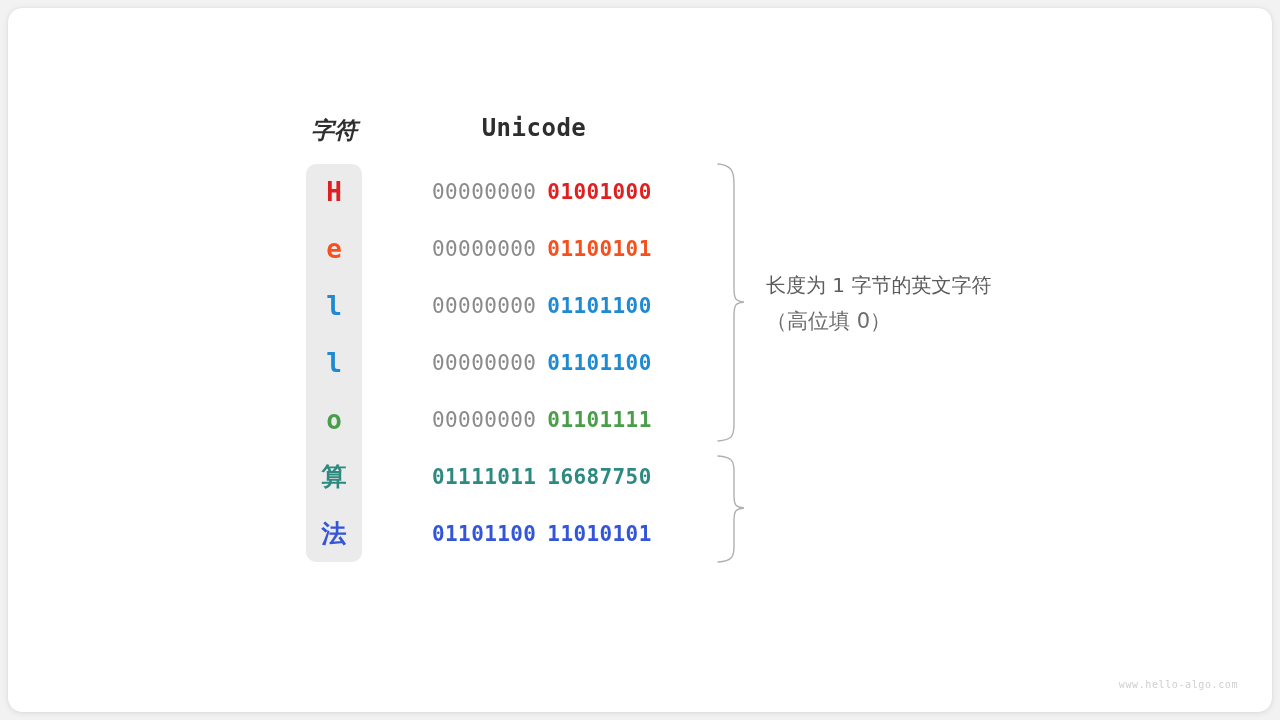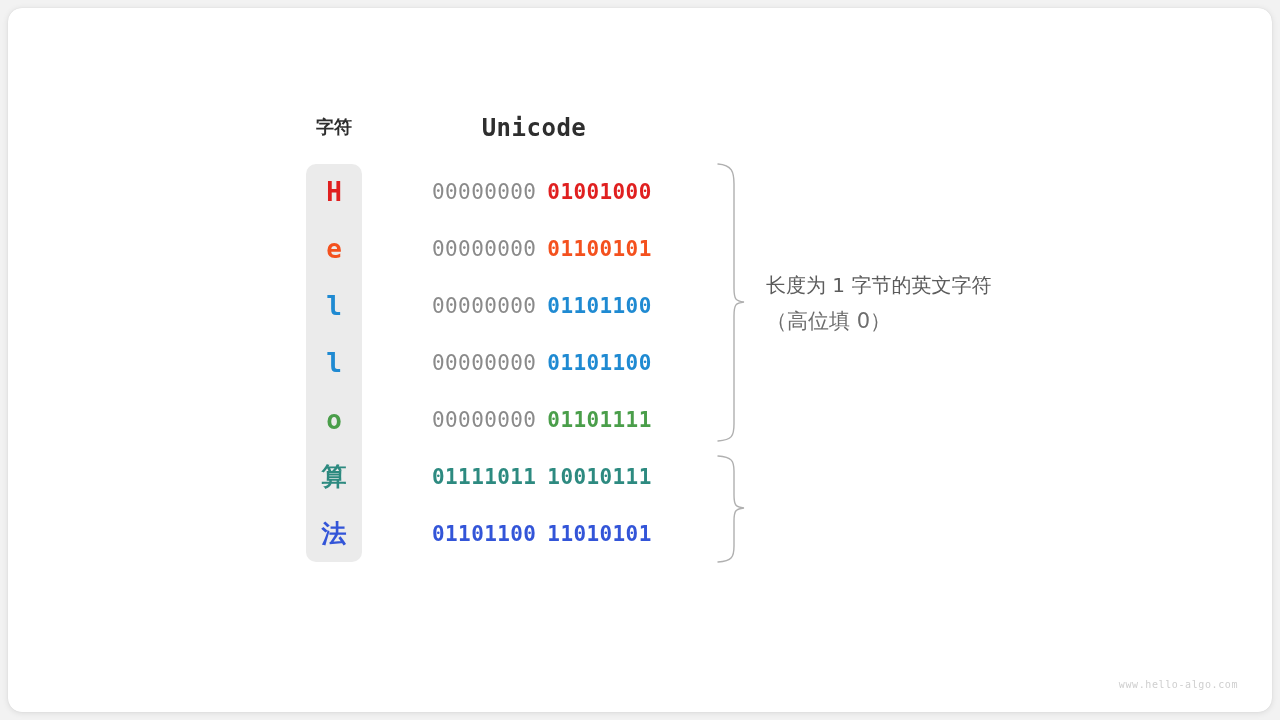--- a/index.html
+++ b/index.html
@@ -36,22 +36,23 @@
     position: absolute;
     font-weight: bold;
     color: #2e2e2e;
     white-space: nowrap;
   }
   #hdr-char {
     left: 306px;
     top: 115px;
     width: 56px;
     text-align: center;
-    font-size: 18px;
+    font-size: 23px;
     font-family: "DejaVu Sans", sans-serif;
+    font-style: italic;
   }
   #hdr-code {
     left: 408px;
     top: 114px;
     width: 252px;
     text-align: center;
     font-size: 24px;
     font-family: "DejaVu Sans Mono", "Liberation Mono", monospace;
     letter-spacing: 0.5px;
   }
@@ -178,21 +179,21 @@
   <div class="bits-row" style="top:278px">
     <span class="byte-hi" style="color: rgb(138, 138, 138);">00000000</span><span class="byte-gap"></span><span class="byte-lo" style="color: rgb(31, 138, 210);">01101100</span>
   </div>
   <div class="bits-row" style="top:335px">
     <span class="byte-hi" style="color: rgb(138, 138, 138);">00000000</span><span class="byte-gap"></span><span class="byte-lo" style="color: rgb(31, 138, 210);">01101100</span>
   </div>
   <div class="bits-row" style="top:392px">
     <span class="byte-hi" style="color: rgb(138, 138, 138);">00000000</span><span class="byte-gap"></span><span class="byte-lo" style="color: rgb(74, 158, 74);">01101111</span>
   </div>
   <div class="bits-row" style="top:449px">
-    <span class="byte-hi byte-lo" style="color: rgb(45, 138, 128);">01111011</span><span class="byte-gap"></span><span class="byte-lo" style="color: rgb(45, 138, 128);">10010111</span>
+    <span class="byte-hi byte-lo" style="color: rgb(45, 138, 128);">01111011</span><span class="byte-gap"></span><span class="byte-lo" style="color: rgb(45, 138, 128);">16687750</span>
   </div>
   <div class="bits-row" style="top:506px">
     <span class="byte-hi byte-lo" style="color: rgb(51, 85, 216);">01101100</span><span class="byte-gap"></span><span class="byte-lo" style="color: rgb(51, 85, 216);">11010101</span>
   </div>
 
   <svg id="braces" viewBox="0 0 60 430">
 
     <path d="M 12 14
              C 26 15, 28 22, 28 34
              L 28 138

